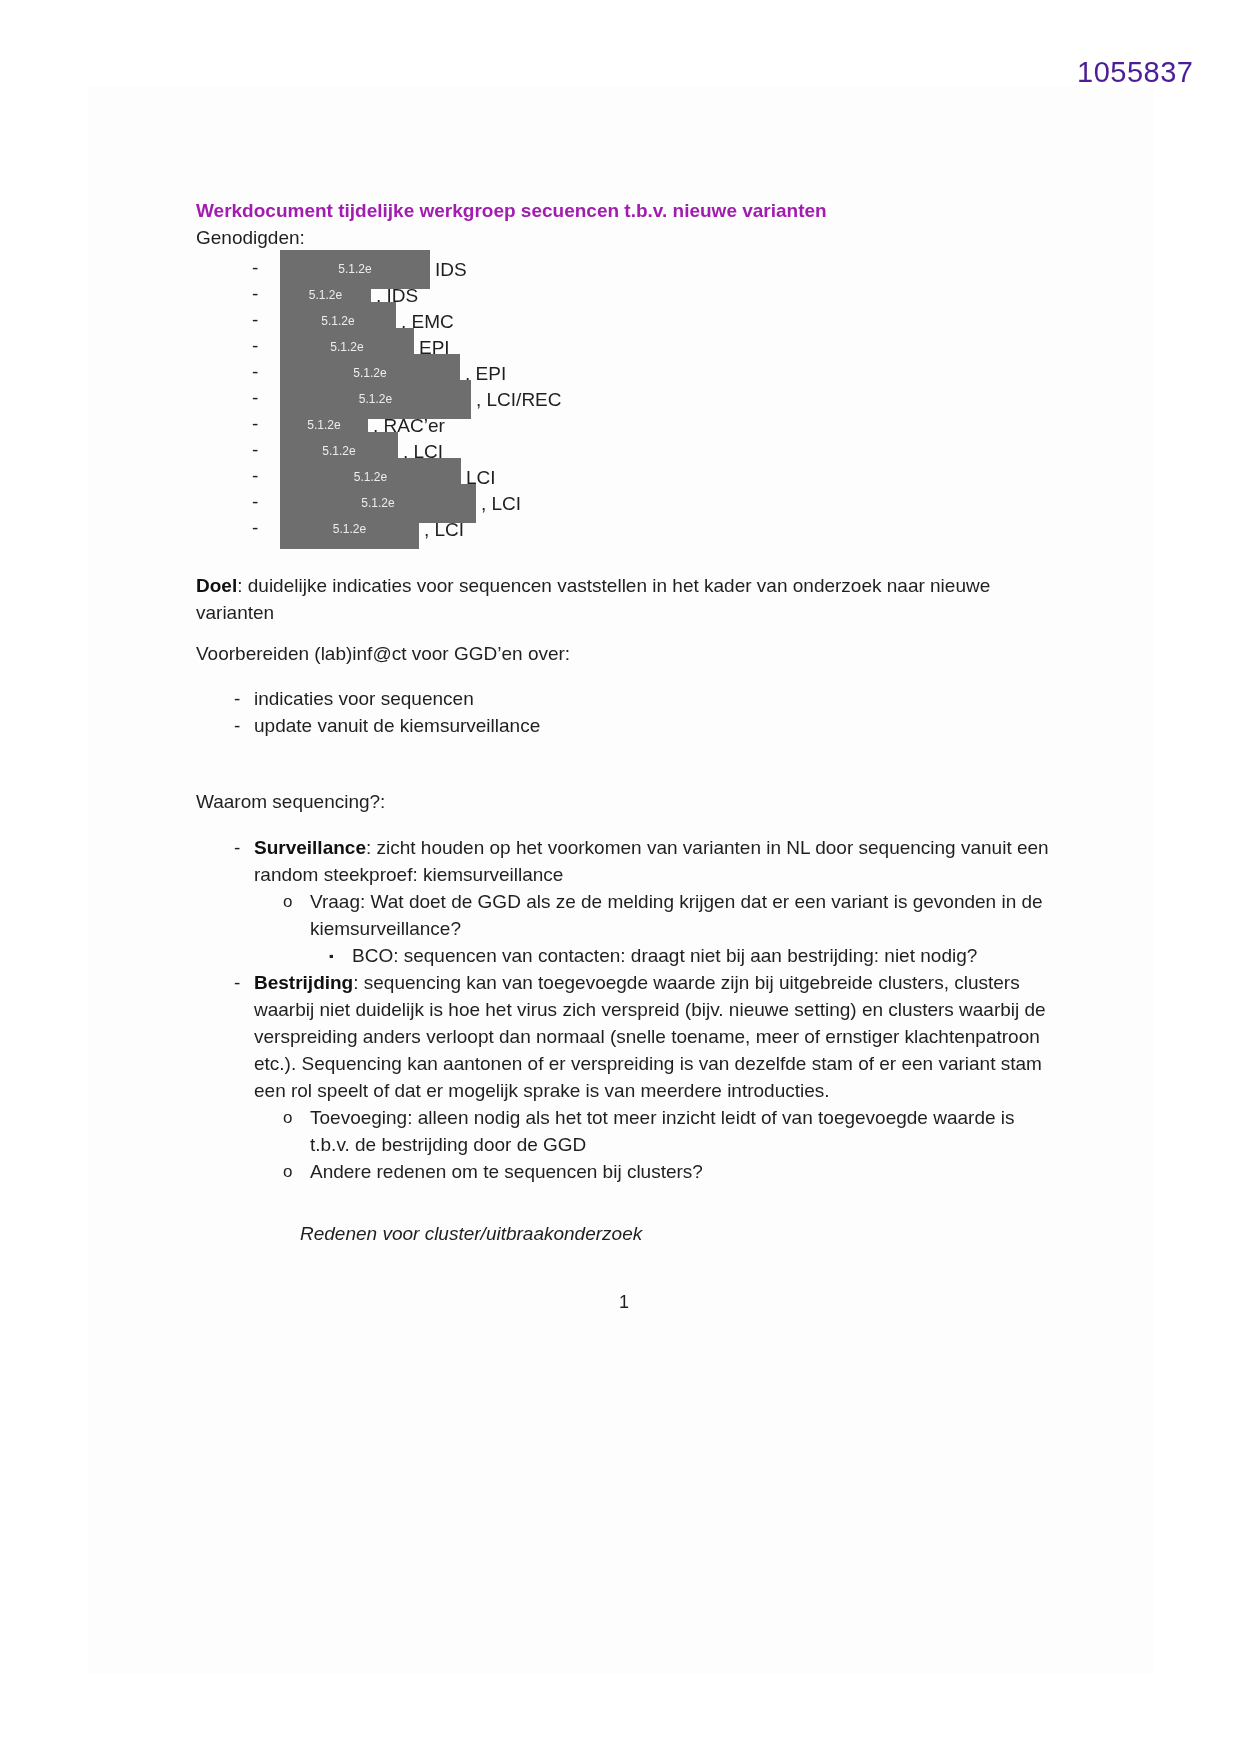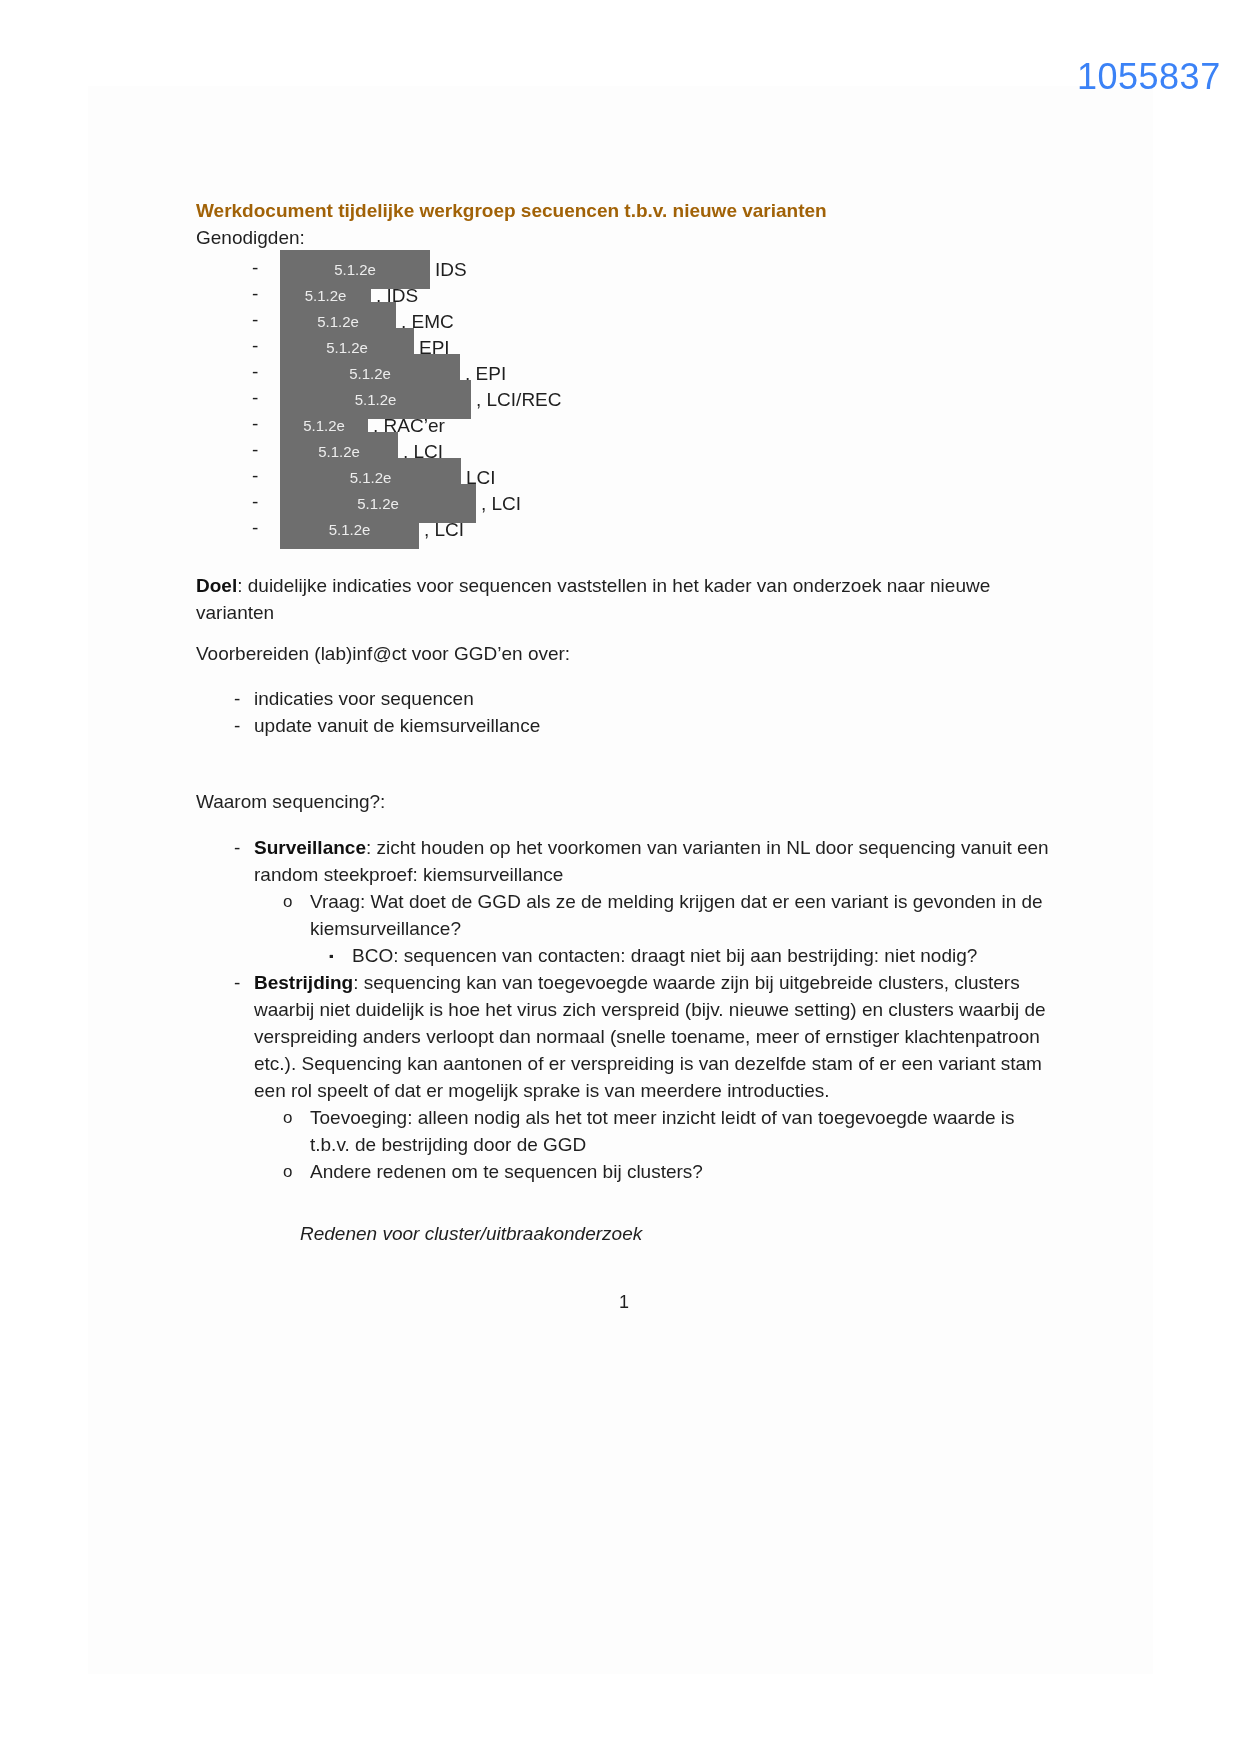--- a/index.html
+++ b/index.html
@@ -11,43 +11,43 @@
     position:relative;
     overflow:hidden;
   }
   .page-sheet {
     position:absolute; left:88px; top:86px;
     width:1065px; height:1588px;
     background:#fdfdfd;
   }
   .doc-ref {
     position:absolute; left:1077px; top:56px;
-    font-size:36px; letter-spacing:0.5px; color:#3b82f6;
+    font-size:29px; letter-spacing:0.5px; color:#4c1d95;
   }
   .content {
     position:absolute; left:196px; top:197px; width:856px;
     font-size:19px; line-height:27px;
   }
-  .doc-title { font-weight:bold; color:#a16207; }
+  .doc-title { font-weight:bold; color:#a21caf; }
   .section-heading { }
 
   
   .invitees { margin-top:7px; }
   .invitee-row {
     position:relative;
     height:23px; margin-bottom:3px;
     padding-left:84px;
     display:flex; align-items:center;
     line-height:23px;
   }
   .invitee-row .dash { position:absolute; left:56px; top:-2px; }
   .redaction-box {
     background:#6e6e6e; height:39px;
     display:flex; align-items:center; justify-content:center;
-    color:#ededed; font-size:15px; flex:0 0 auto;
+    color:#ededed; font-size:12px; flex:0 0 auto;
   }
   .invitee-suffix { margin-left:5px; white-space:nowrap; }
 
   .para { margin-top:14px; }
   .doel-para { margin-top:31px; }
   .bold-label { font-weight:bold; color:#101010; }
 
   .prepare-list { margin-top:18px; }
   .why-heading { margin-top:49px; }
   .why-list { margin-top:19px; }

